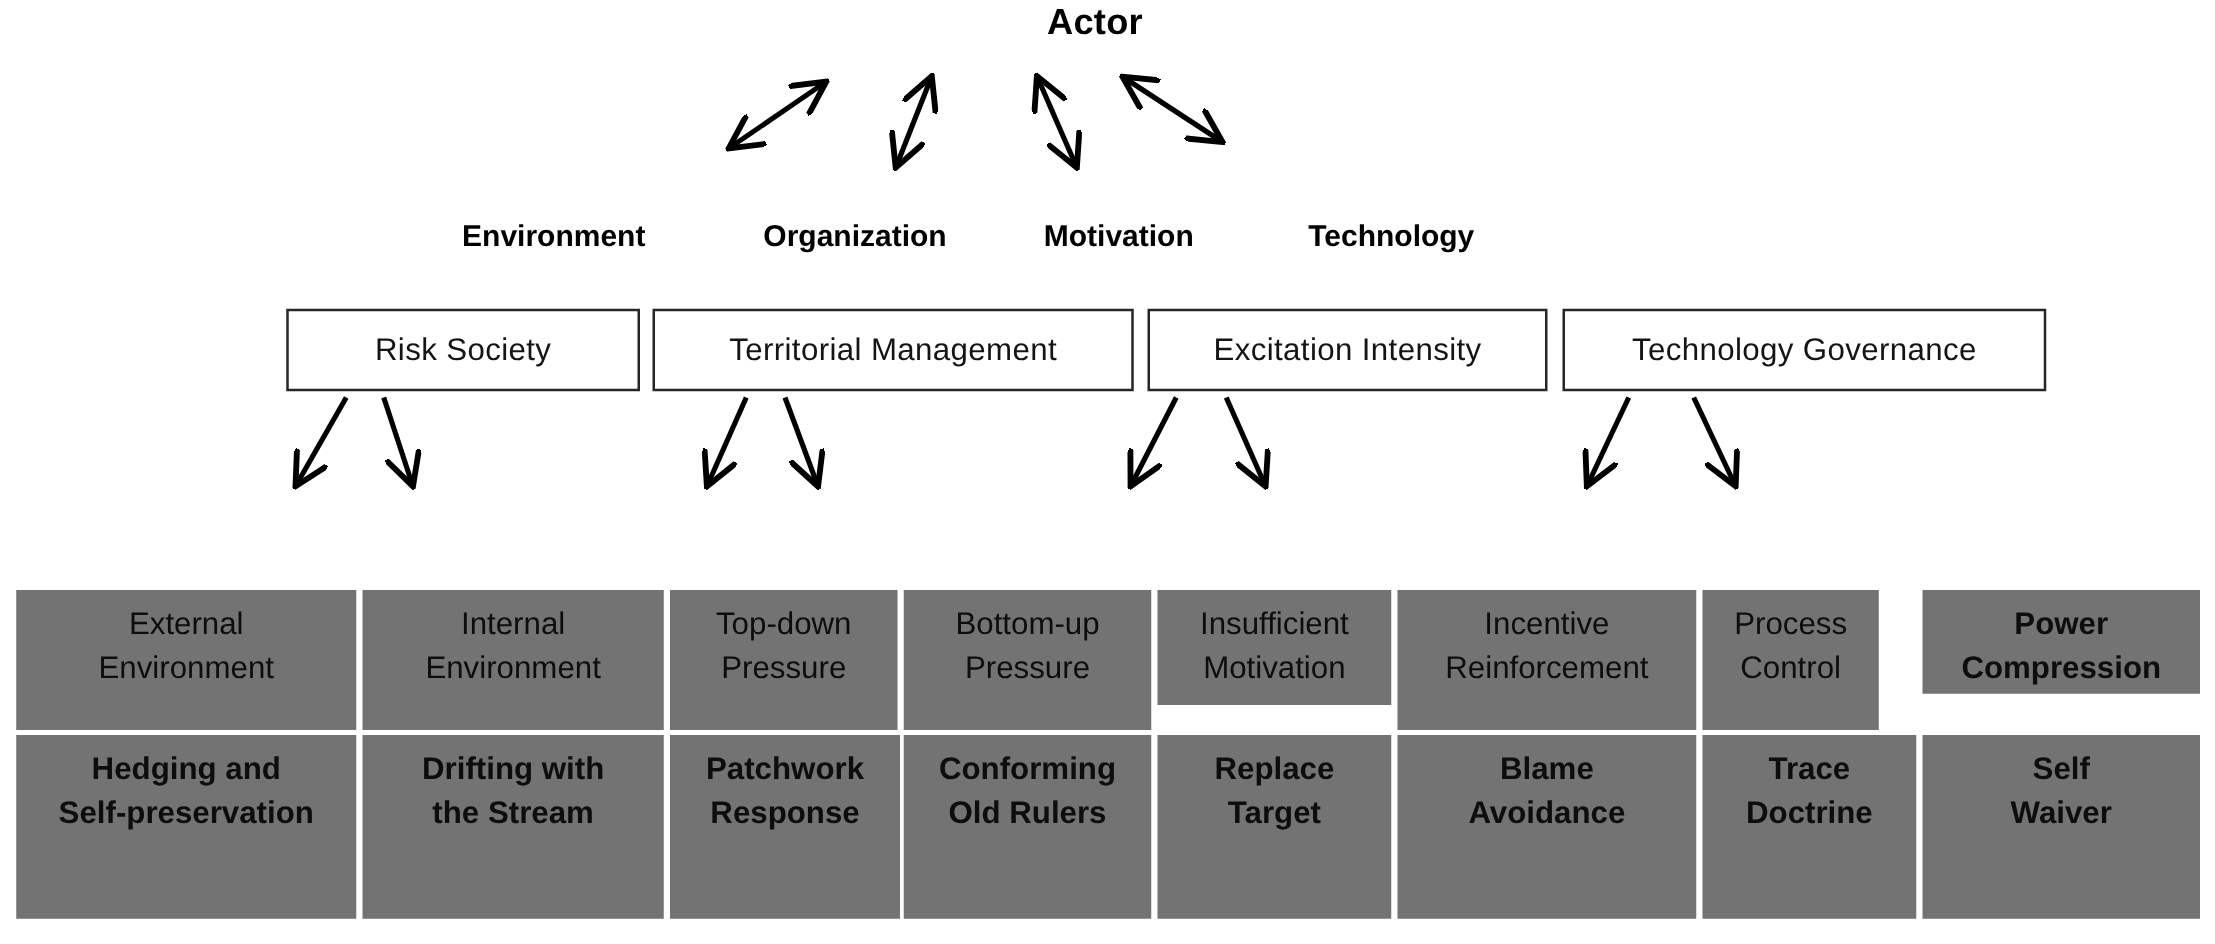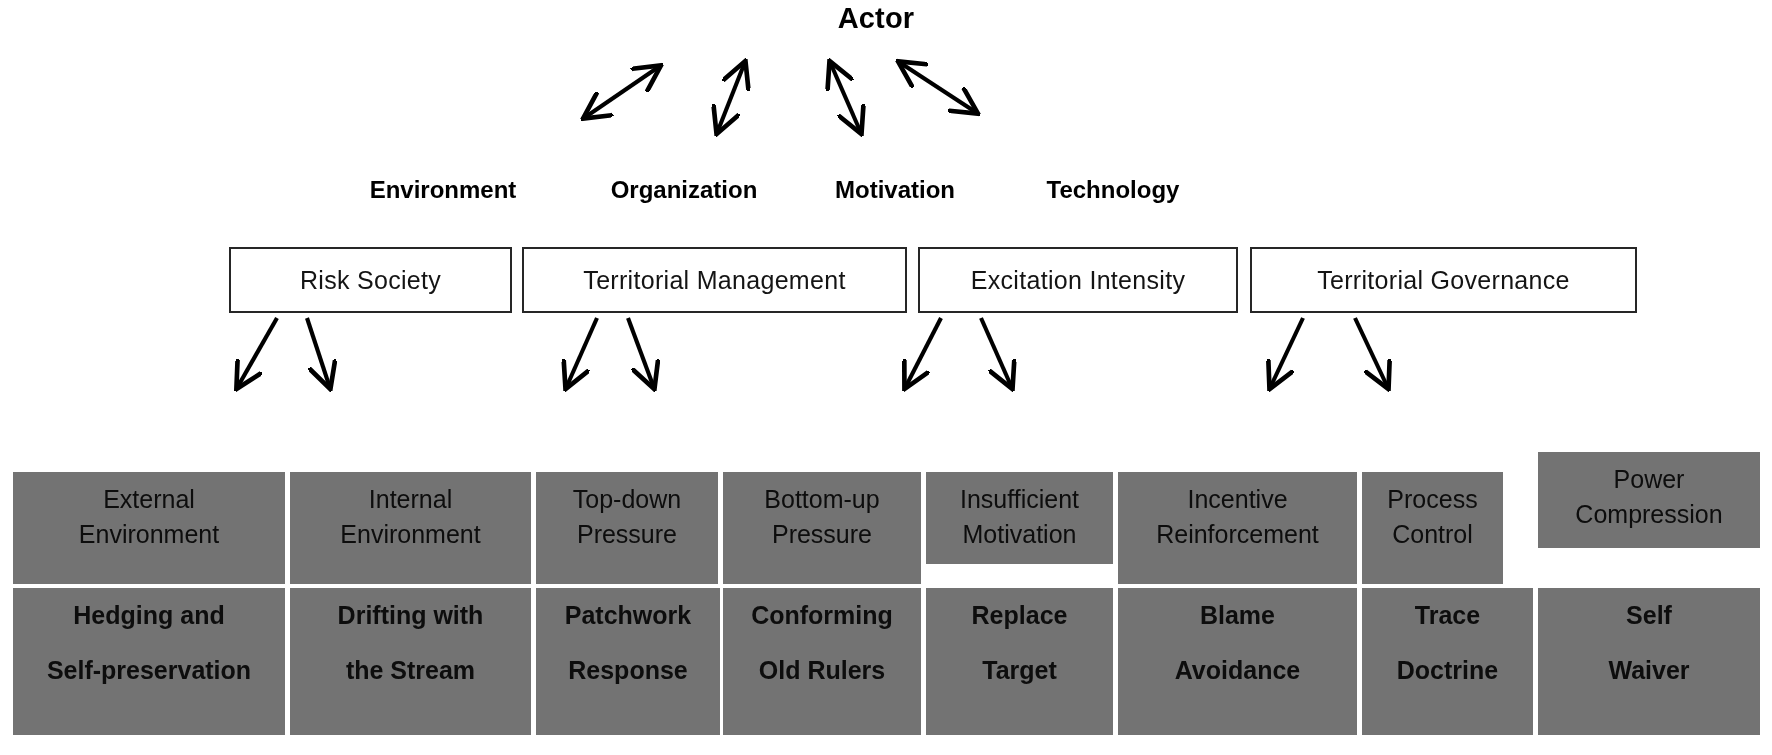--- a/index.html
+++ b/index.html
@@ -67,21 +67,20 @@
     align-items: center;
     justify-content: flex-start;
     padding-top: 10px;
     line-height: 1.38;
     text-align: center;
     font-size: 25px;
     color: #0d0d0d;
   }
   .grid-cell.strategy {
     font-weight: bold;
-    gap: 20px;
   }
   .grid-cell .ln {
     display: block;
     white-space: nowrap;
   }
 </style>
 </head>
 <body>
 
 <div id="canvas">
@@ -120,21 +119,21 @@
     <div class="dim-label" style="left:343px; top:176px; width:200px;">Environment</div>
     <div class="dim-label" style="left:584px; top:176px; width:200px;">Organization</div>
     <div class="dim-label" style="left:795px; top:176px; width:200px;">Motivation</div>
     <div class="dim-label" style="left:1013px; top:176px; width:200px;">Technology</div>
   </div>
 
   <div>
     <div class="mid-box" style="left:229px; top:247px; width:283px; height:66px;">Risk Society</div>
     <div class="mid-box" style="left:522px; top:247px; width:385px; height:66px;">Territorial Management</div>
     <div class="mid-box" style="left:918px; top:247px; width:320px; height:66px;">Excitation  Intensity</div>
-    <div class="mid-box" style="left:1250px; top:247px; width:387px; height:66px;">Territorial Governance</div>
+    <div class="mid-box" style="left:1250px; top:247px; width:387px; height:66px;">Technology Governance</div>
   </div>
 
   <div>
 
     <div class="grid-cell driver" style="left:13px; top:472px; width:272px; height:112px;">
       <span class="ln">External</span>
       <span class="ln">Environment</span>
     </div>
     <div class="grid-cell driver" style="left:290px; top:472px; width:241px; height:112px;">
       <span class="ln">Internal</span>
@@ -153,21 +152,21 @@
       <span class="ln">Motivation</span>
     </div>
     <div class="grid-cell driver" style="left:1118px; top:472px; width:239px; height:112px;">
       <span class="ln">Incentive</span>
       <span class="ln">Reinforcement</span>
     </div>
     <div class="grid-cell driver" style="left:1362px; top:472px; width:141px; height:112px;">
       <span class="ln">Process</span>
       <span class="ln">Control</span>
     </div>
-    <div class="grid-cell driver" style="left:1538px; top:452px; width:222px; height:96px;">
+    <div class="grid-cell driver" style="left:1538px; top:472px; width:222px; height:83px;font-weight:bold;">
       <span class="ln">Power</span>
       <span class="ln">Compression</span>
     </div>
 
     <div class="grid-cell strategy" style="left:13px; top:588px; width:272px; height:147px;">
       <span class="ln">Hedging and</span>
       <span class="ln">Self-preservation</span>
     </div>
     <div class="grid-cell strategy" style="left:290px; top:588px; width:241px; height:147px;">
       <span class="ln">Drifting with</span>

